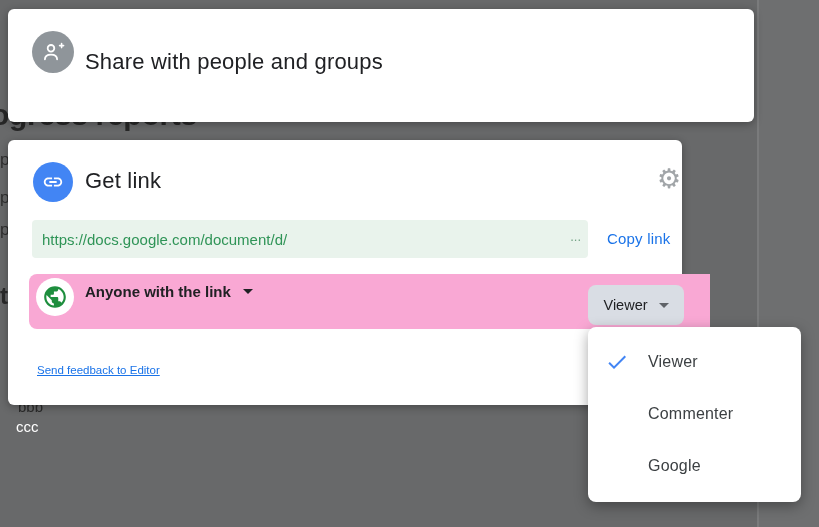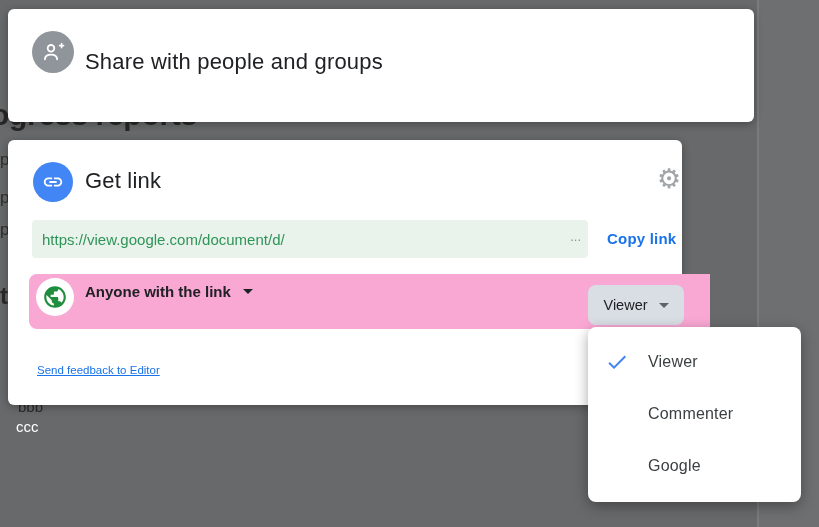--- a/index.html
+++ b/index.html
@@ -28,21 +28,21 @@
   .card-title{position:absolute;left:77px;top:40px;font-size:22px;color:#202124;letter-spacing:.2px;}
   .linkcircle{position:absolute;left:25px;top:22px;width:40px;height:40px;border-radius:50%;
           background:#4285f4;display:flex;align-items:center;justify-content:center;}
   .getlink-title{position:absolute;left:77px;top:28px;font-size:22px;color:#202124;letter-spacing:.2px;}
   .gear{position:absolute;left:644px;top:22px;width:34px;height:34px;display:flex;align-items:center;
         justify-content:center;font-size:27px;color:#a1a5a8;cursor:pointer;user-select:none;}
   .urlbox{position:absolute;left:24px;top:80px;width:556px;height:38px;background:#e9f3ec;
           border-radius:4px;display:flex;align-items:center;}
   .urltext{margin-left:10px;font-size:15px;color:#2f9457;white-space:nowrap;overflow:hidden;}
   .url-ellipsis{position:absolute;right:7px;top:9px;font-size:13px;color:#74a386;}
-  .copylink{position:absolute;left:599px;top:90px;font-size:15px;font-weight:700;color:#1a73e8;
+  .copylink{position:absolute;left:599px;top:90px;font-size:15px;font-weight:400;color:#1a73e8;
             letter-spacing:.2px;cursor:pointer;}
   .accessrow{position:absolute;left:21px;top:134px;width:681px;height:55px;background:#f9a8d4;
              border-radius:8px 0 0 8px;}
   .globe-circle{position:absolute;left:7px;top:4px;width:38px;height:38px;border-radius:50%;
              background:#fff;display:flex;align-items:center;justify-content:center;}
   .audience{position:absolute;left:56px;top:9px;}
   .audience-label{font-size:15px;font-weight:700;color:#202124;display:flex;align-items:center;cursor:pointer;}
   .audience-desc{margin-top:5px;font-size:13.5px;color:#5f6368;}
   .caret{display:inline-block;width:0;height:0;border-left:5px solid transparent;
          border-right:5px solid transparent;border-top:5px solid #202124;margin-left:12px;}
@@ -88,21 +88,21 @@
   <div class="card card-link">
     <div class="linkcircle">
       <svg width="22" height="22" viewBox="0 0 24 24" fill="#ffffff">
         <path d="M3.9 12c0-1.71 1.39-3.1 3.1-3.1h4V7H7c-2.76 0-5 2.24-5 5s2.24 5 5 5h4v-1.9H7c-1.71 0-3.1-1.39-3.1-3.1zM8 13h8v-2H8v2zm9-6h-4v1.9h4c1.71 0 3.1 1.39 3.1 3.1s-1.39 3.1-3.1 3.1h-4V17h4c2.76 0 5-2.24 5-5s-2.24-5-5-5z"></path>
       </svg>
     </div>
     <div class="getlink-title">Get link</div>
     <div class="gear">⚙</div>
 
     <div class="urlbox">
-      <span class="urltext">https://view.google.com/document/d/</span>
+      <span class="urltext">https://docs.google.com/document/d/</span>
       <span class="url-ellipsis">...</span>
     </div>
     <div class="copylink">Copy link</div>
 
     <div class="accessrow">
       <div class="globe-circle">
         <svg width="26" height="26" viewBox="0 0 24 24" fill="#1e8e3e">
           <path d="M12 2C6.48 2 2 6.48 2 12s4.48 10 10 10 10-4.48 10-10S17.52 2 12 2zM11 19.93c-3.95-.49-7-3.85-7-7.93 0-.62.08-1.21.21-1.79L9 15v1c0 1.1.9 2 2 2v1.93zm6.9-2.54c-.26-.81-1-1.39-1.9-1.39h-1v-3c0-.55-.45-1-1-1H8v-2h2c.55 0 1-.45 1-1V7h2c1.1 0 2-.9 2-2v-.41c2.93 1.19 5 4.06 5 7.41 0 2.08-.8 3.97-2.1 5.39z"></path>
         </svg>
       </div>

